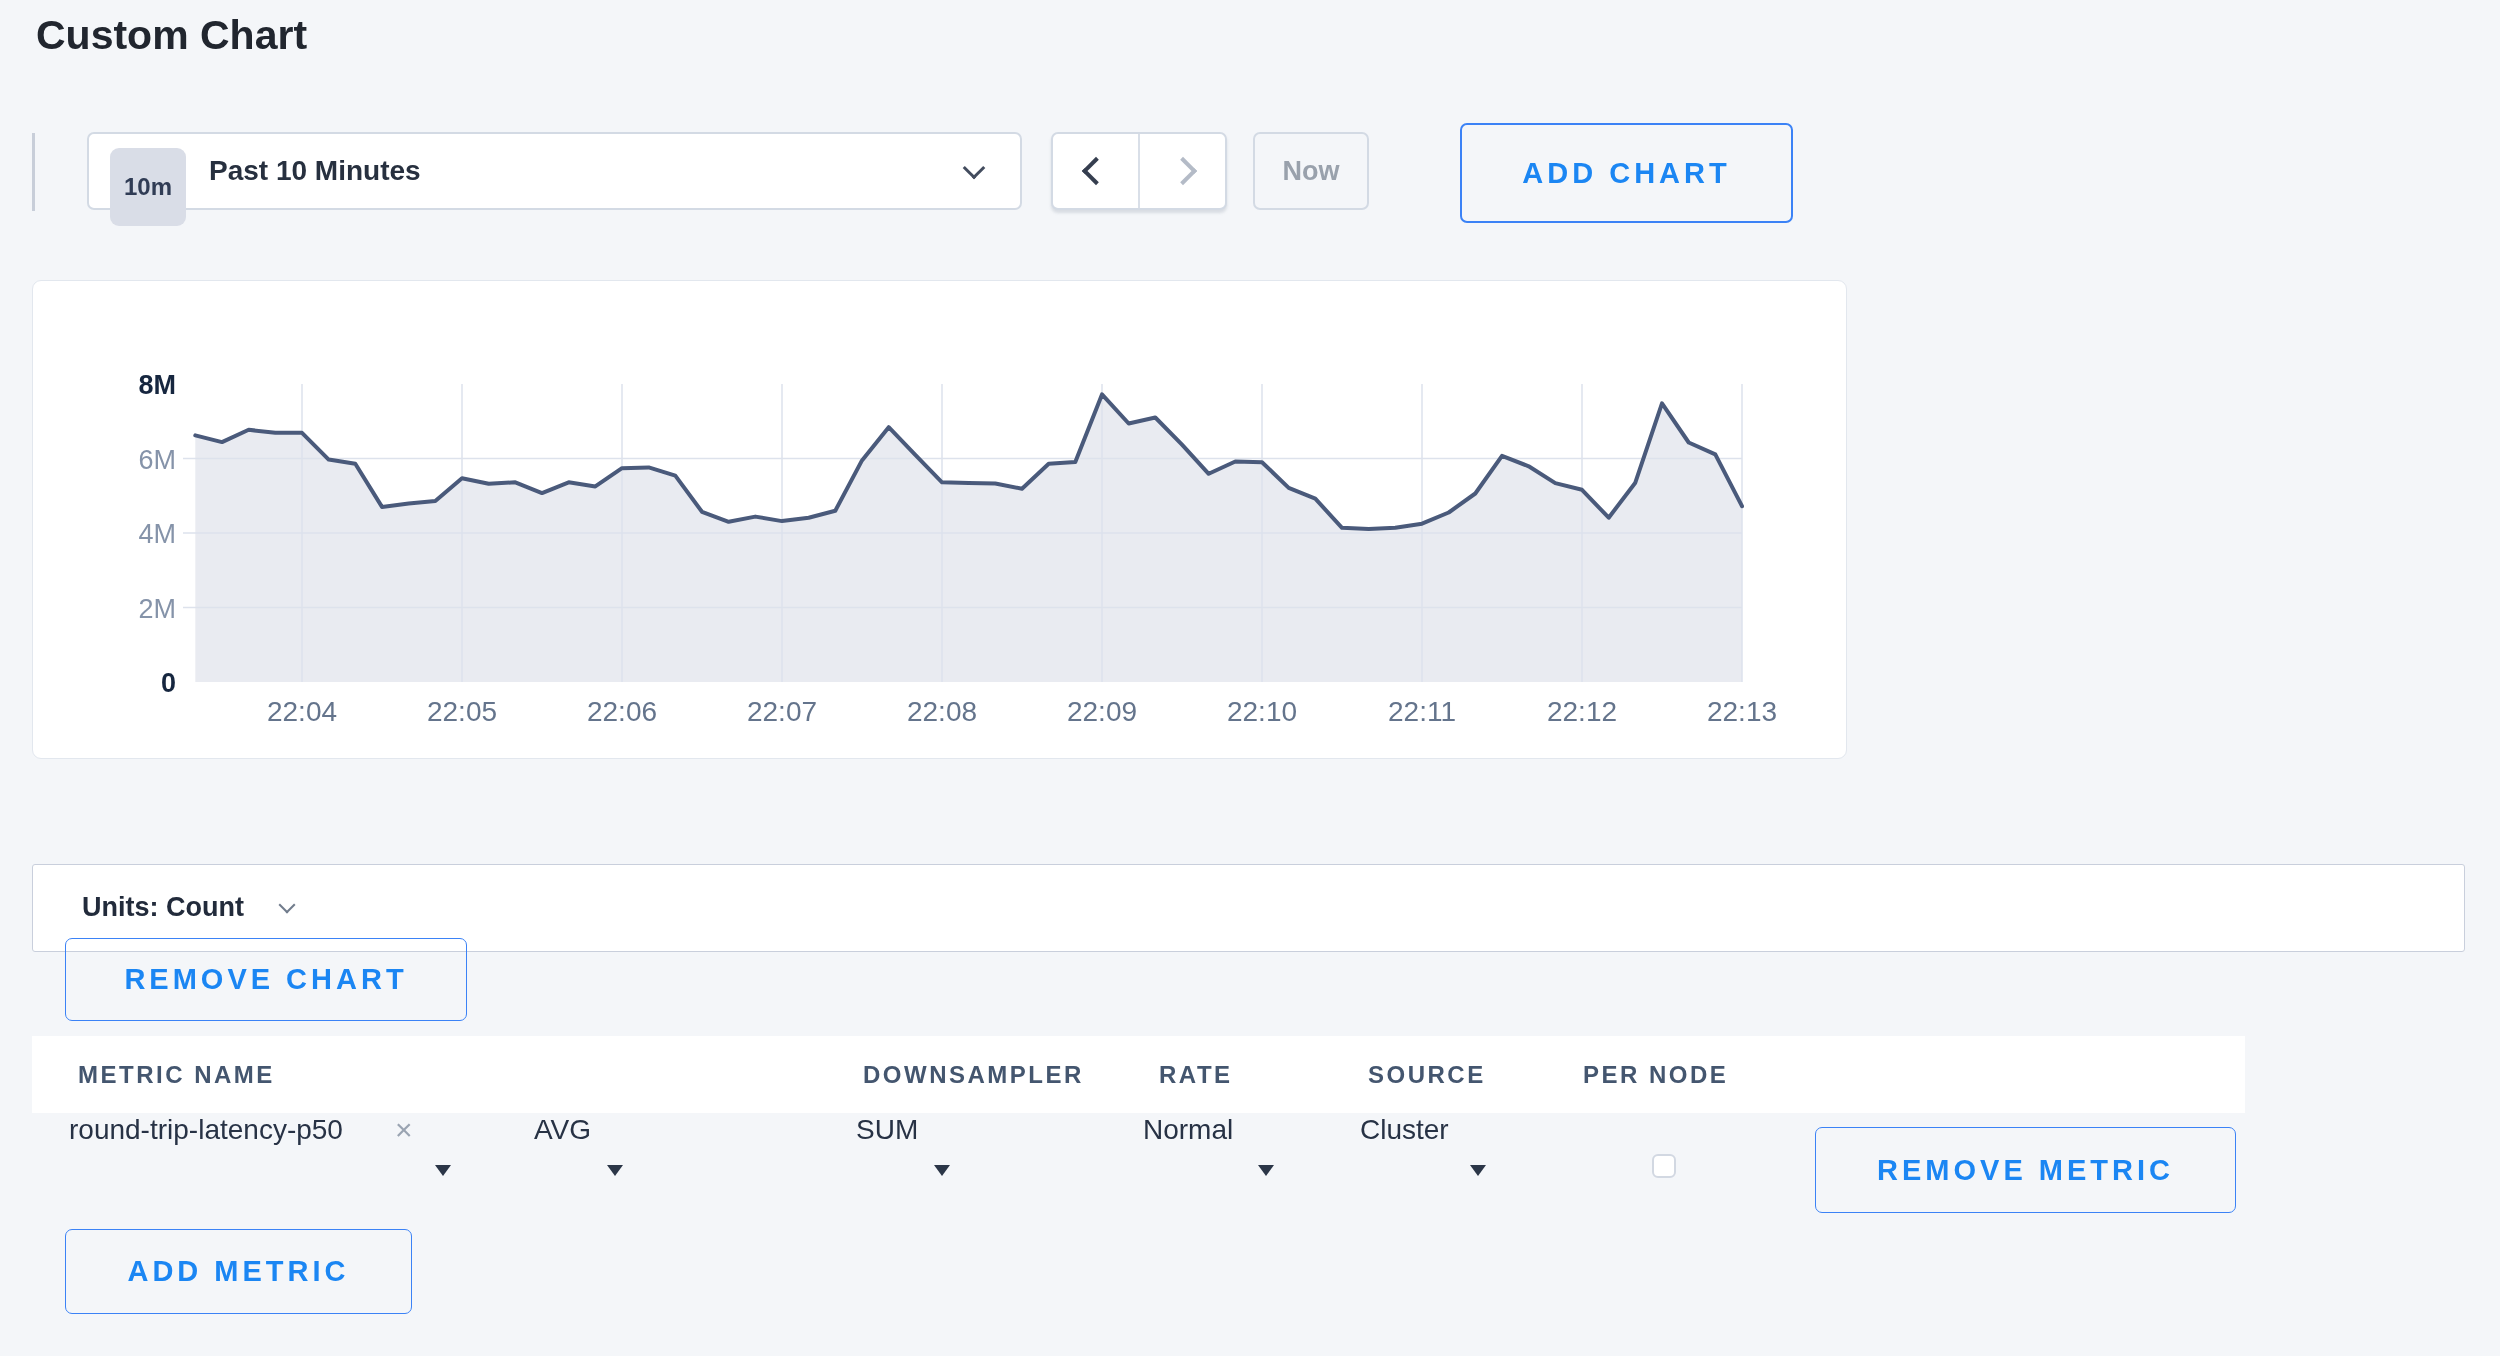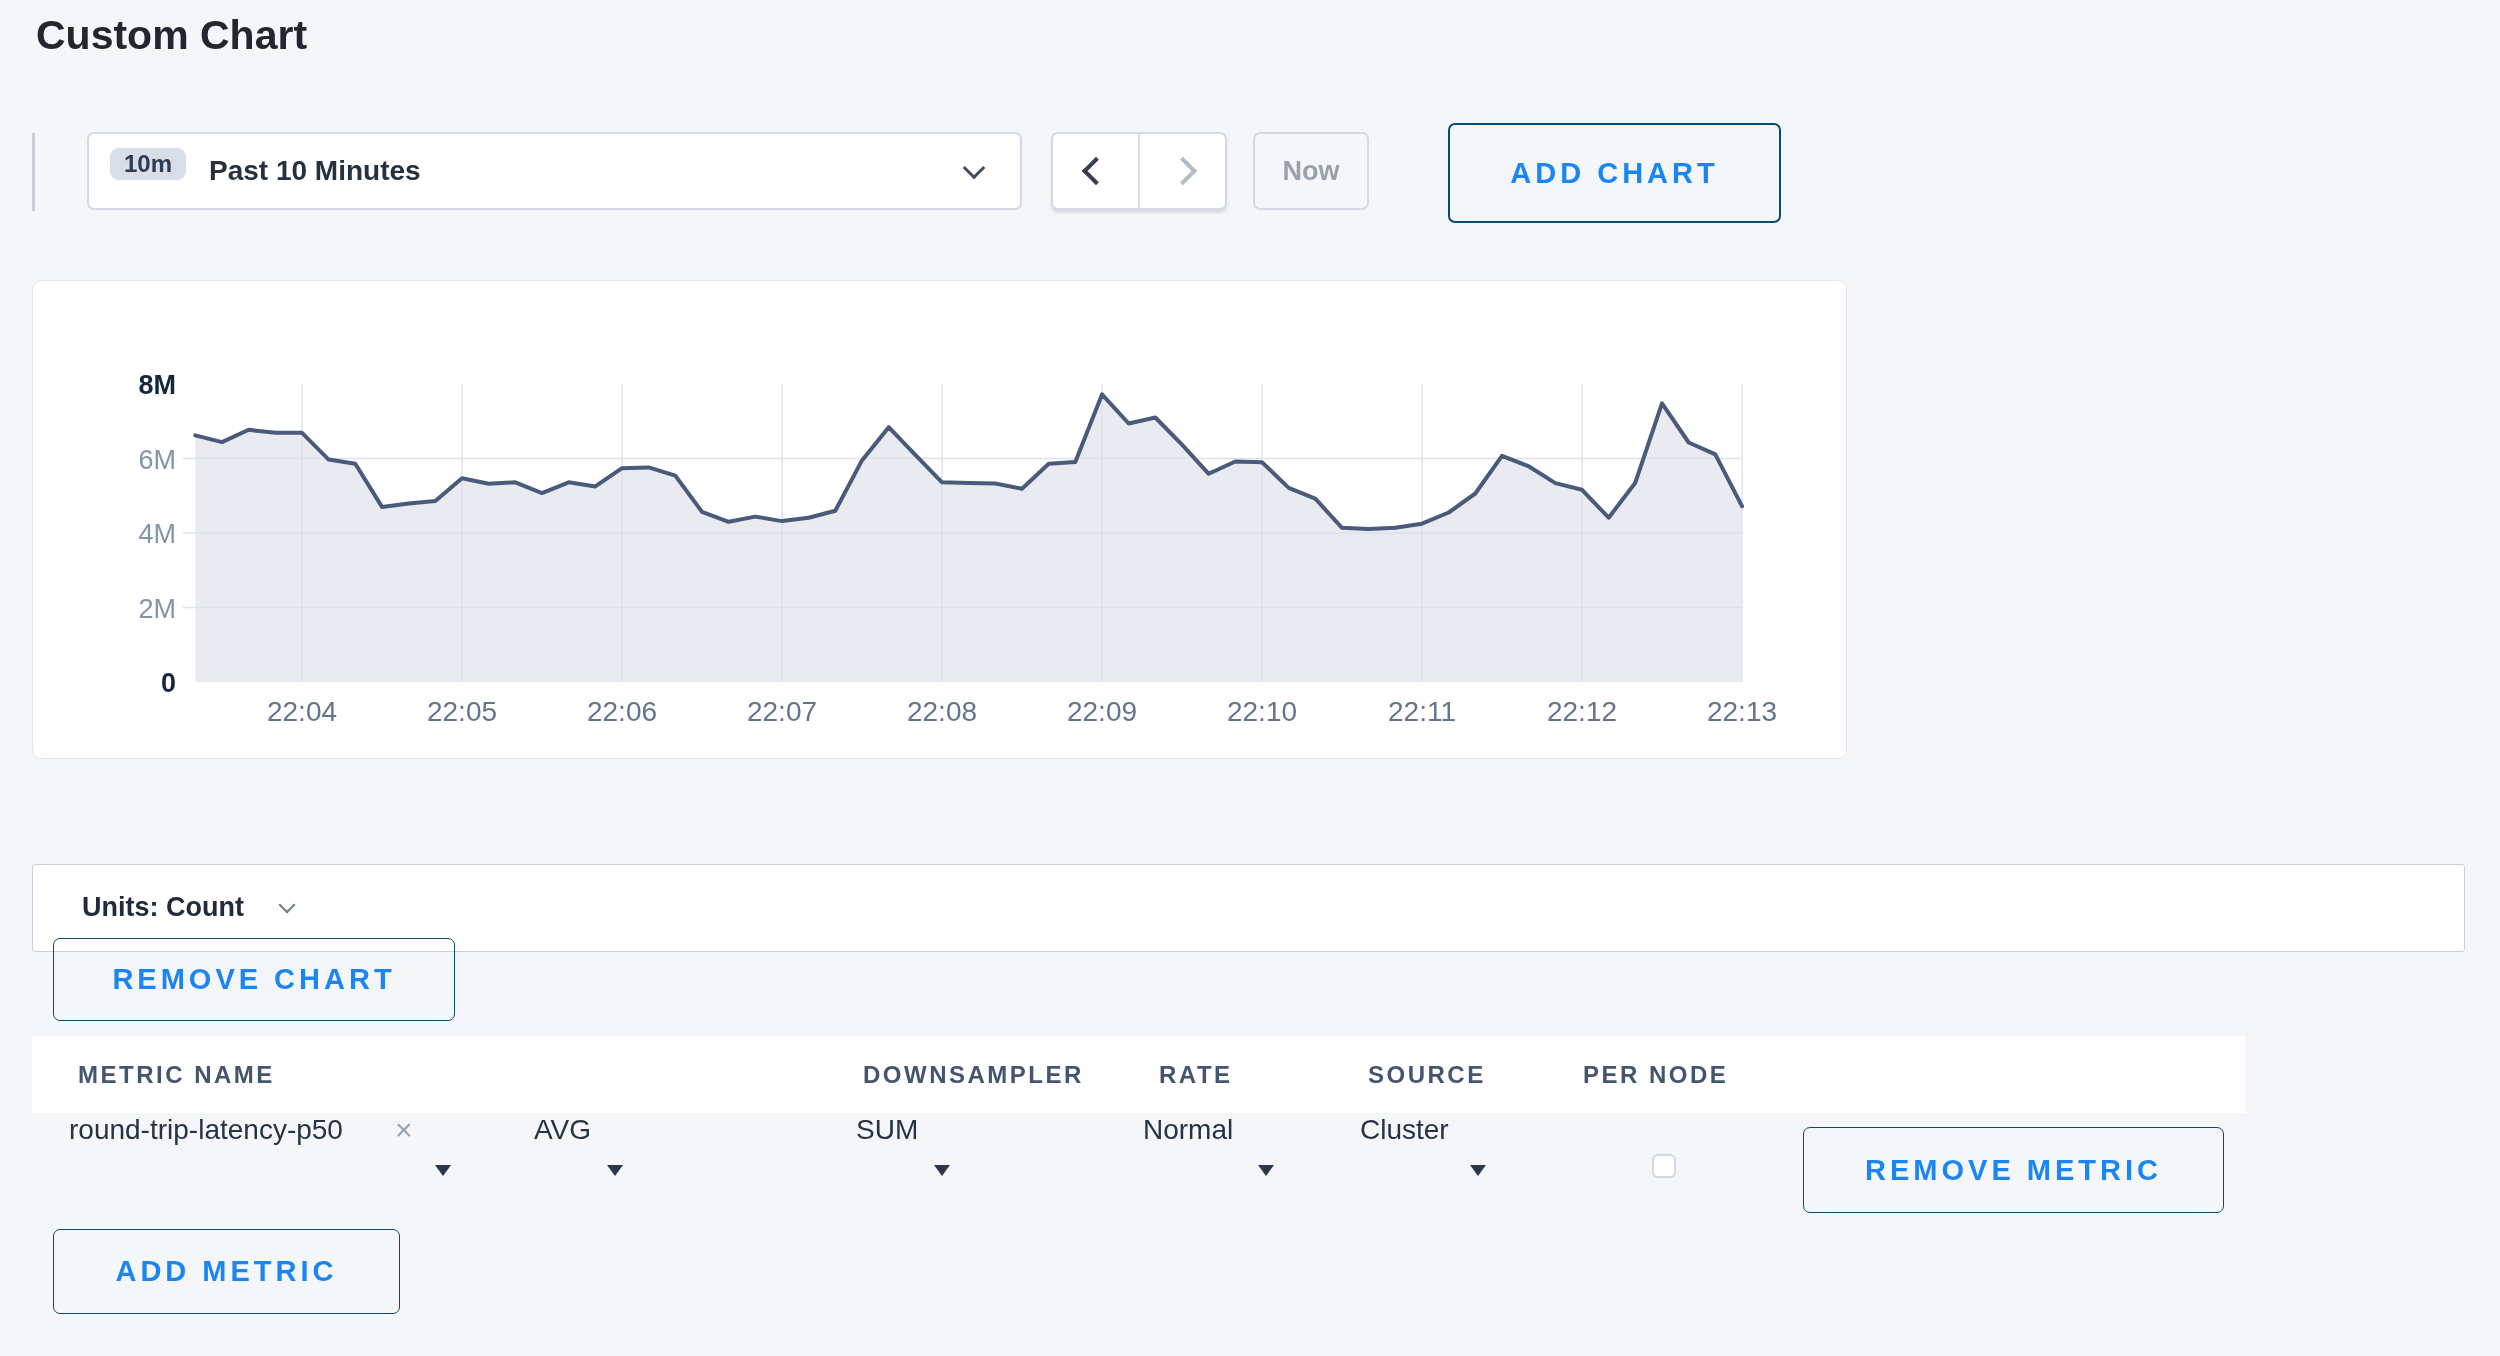--- a/index.html
+++ b/index.html
@@ -23,21 +23,21 @@
   #time-accent { left:32px; top:133px; width:3px; height:78px; background:#c8ced9; }
 
   #time-select {
     left:87px; top:132px; width:935px; height:78px;
     background:#fff; border:2px solid #d3dae4; border-radius:7px;
     cursor:pointer;
   }
   #time-badge {
     position:absolute; left:21px; top:14px;
     background:#d9dde7; border-radius:9px;
-    padding:2px 14px;
+    padding:25px 14px;
     font-size:24px; font-weight:700; color:#303c55;
   }
   #time-label {
     position:absolute; left:120px; top:0; line-height:74px;
     font-size:28px; font-weight:700; color:#27303f;
   }
   .chev-down {
     display:inline-block; width:16px; height:16px;
     border-right:3px solid #434c5e; border-bottom:3px solid #434c5e;
     transform:rotate(45deg);
@@ -58,26 +58,27 @@
 
   #now-btn {
     left:1253px; top:132px; width:116px; height:78px;
     border:2px solid #d3dae4; border-radius:7px;
     font-size:27px; font-weight:700; color:#99a1ac;
     display:flex; align-items:center; justify-content:center;
     cursor:pointer;
   }
 
   .ghost-btn {
-    border:2px solid #0c4a6e; border-radius:7px;
+    border:2px solid #3b82f6; border-radius:7px;
     background:transparent;
     color:#1b86f3; font-size:29px; font-weight:600; letter-spacing:4px;
     display:flex; align-items:center; justify-content:center;
     cursor:pointer;
     font-family:inherit;
+    margin-left:12px;
   }
   #add-chart-btn { left:1448px; top:123px; width:333px; height:100px; }
 
   
   #chart-panel {
     left:32px; top:280px; width:1815px; height:479px;
     background:#fff; border:1.5px solid #e2e7ee; border-radius:9px;
   }
   #chart-svg { position:absolute; left:0; top:0; }
 

